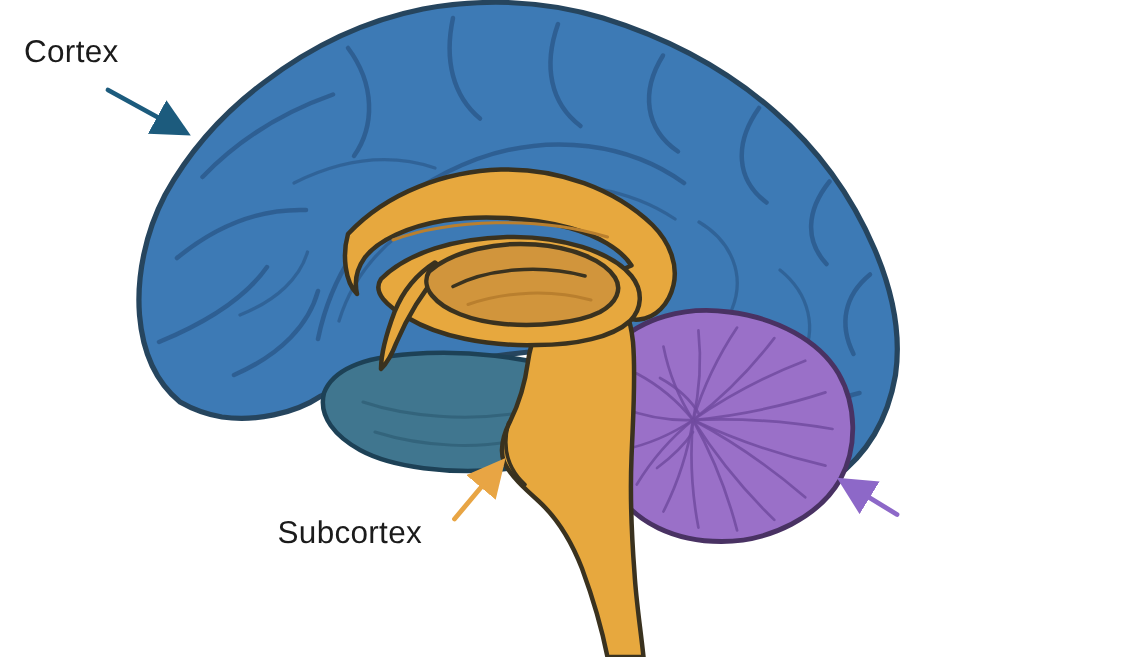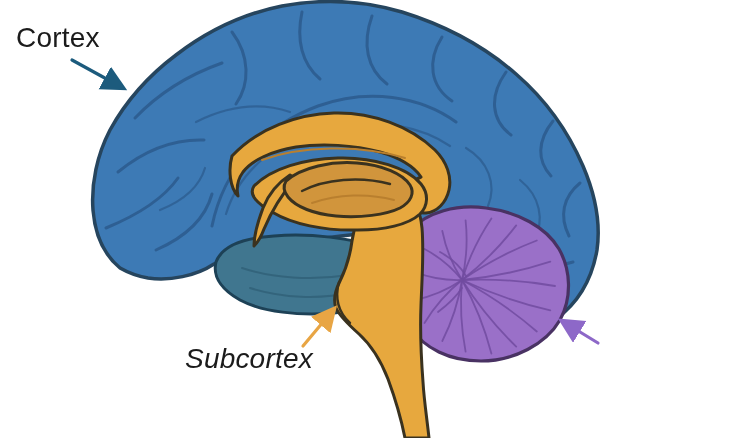--- a/index.html
+++ b/index.html
@@ -7,28 +7,28 @@
     position:relative;
     width:754px;height:438px;
     background:#ffffff;
     overflow:hidden;
     font-family:"Liberation Sans", sans-serif;
   }
   .stage svg{position:absolute;left:0;top:0;}
   .label{
     position:absolute;
     color:#1b1b1b;
-    font-size:28px;
+    font-size:21px;
     line-height:1.1;
     letter-spacing:0.2px;
     white-space:nowrap;
     user-select:none;
   }
   .cortex-label{left:16px;top:23px;}
-  .subcortex-label{left:185px;top:344px;font-style:italic;}
+  .subcortex-label{left:185px;top:344px;}
   .cerebellum-label{left:603px;top:333px;}
 
   
   .cortex-shape{stroke:#26455e;stroke-width:3.5;stroke-linejoin:round;}
   .fold{fill:none;stroke:#2c5c8f;stroke-width:3;stroke-linecap:round;opacity:.9;}
   .fold.thin{stroke-width:2.2;opacity:.75;}
   .temporal-shape{stroke:#1d4156;stroke-width:3;stroke-linejoin:round;}
   .temporal-line{fill:none;stroke:#2f6077;stroke-width:2;stroke-linecap:round;opacity:.8;}
   .orange-shape{stroke:#3a321f;stroke-width:3;stroke-linejoin:round;}
   .orange-line{fill:none;stroke:#b97f2e;stroke-width:2;stroke-linecap:round;}

